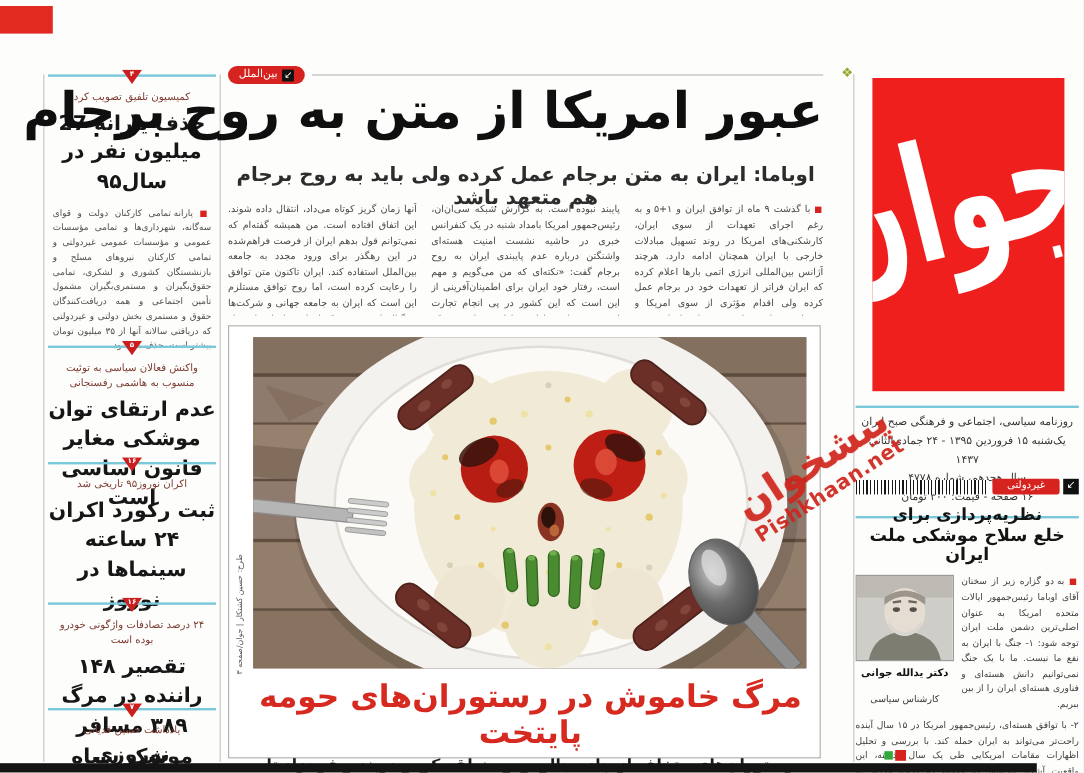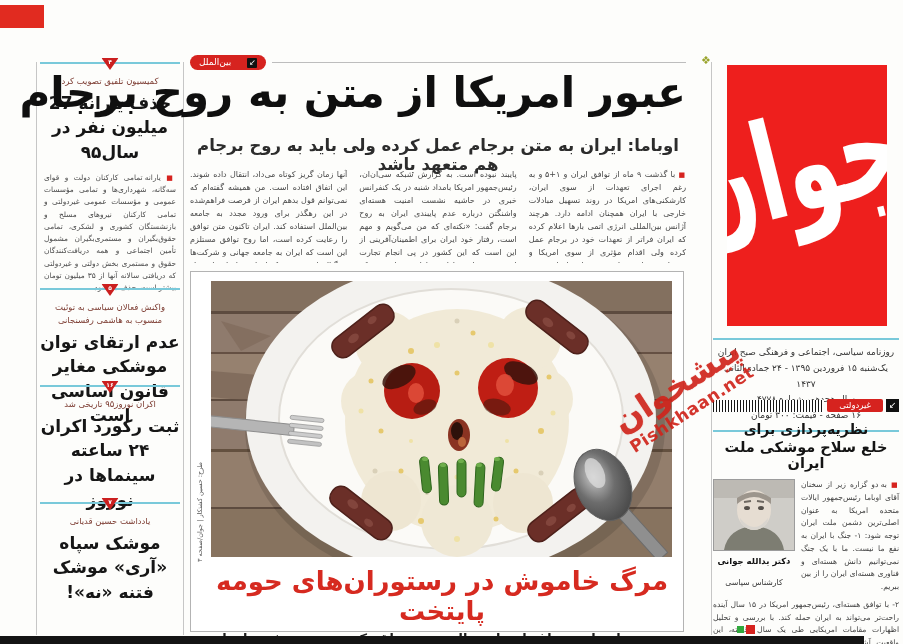--- a/index.html
+++ b/index.html
@@ -20,21 +20,21 @@
   .cyanline{height:2px;background:#79c9da;margin:0 3px;}
   .marker{position:absolute;top:-4px;left:50%;transform:translateX(-50%);width:17px;height:12px;background:#cb1f1f;clip-path:polygon(0 0,100% 0,50% 100%);z-index:2;}
   .marker b{display:block;font-size:6px;line-height:7px;color:#fff;font-weight:bold;text-align:center;}
   .kicker{font-size:8.5px;color:#7c3b31;margin-top:11px;line-height:1.5;padding:0 4px;}
   .side-head{font-size:17px;font-weight:bold;color:#161616;line-height:1.45;margin-top:3px;padding:0 2px;}
   .side-body{font-size:7.4px;color:#4c4c4c;text-align:justify;line-height:1.65;margin-top:7px;padding:0 7px;}
   .bullet{color:#d6231f;font-size:7px;}
 
   
   .lead-tag-row{left:190px;top:55px;width:496px;display:flex;align-items:center;direction:ltr;}
-  .tag-pill{background:#d6231f;color:#fff;border-radius:8px;font-size:9px;line-height:15px;padding:0 9px;display:inline-flex;align-items:center;gap:16px;direction:ltr;}
+  .tag-pill{background:#d6231f;color:#fff;border-radius:8px;font-size:9px;line-height:15px;padding:0 9px;display:inline-flex;align-items:center;gap:4px;direction:ltr;}
   .tag-icon{background:#111;color:#fff;font-size:8px;line-height:10px;width:10px;height:10px;text-align:center;border-radius:1px;}
   .tag-rule{flex:1;height:1px;background:#bdbdbd;margin-left:6px;}
 
   .lead-head{left:190px;top:68px;width:496px;text-align:center;font-size:42px;font-weight:bold;color:#0f0f0f;letter-spacing:-1px;white-space:nowrap;}
   .lead-sub{left:190px;top:136px;width:496px;text-align:center;font-size:16.5px;font-weight:bold;color:#2c2c2c;}
   .lead-cols{left:190px;top:169px;width:496px;height:94px;display:flex;gap:12px;}
   .lead-col{flex:1;font-size:8px;color:#474747;text-align:justify;line-height:1.62;overflow:hidden;}
 
   .photo-frame{left:190px;top:271px;width:494px;height:361px;border:1px solid #b3b3b3;background:#fff;box-sizing:border-box;padding:9px 11px 0 21px;}
   .photo-credit{position:absolute;left:5px;top:190px;writing-mode:vertical-rl;transform:rotate(180deg);font-size:6.5px;color:#555;letter-spacing:.5px;}
@@ -104,20 +104,28 @@
 
     <div class="side-sec" style="height:117px">
       <div class="cyanline"></div>
       <span class="marker">
           <b>۱۶</b>
         </span>
       <div class="kicker">اکران نوروز۹۵ تاریخی شد</div>
       <div class="side-head">ثبت رکورد اکران ۲۴ ساعته سینماها در نوروز</div>
     </div>
 
+    <div class="side-sec" style="height:88px">
+      <div class="cyanline"></div>
+      <span class="marker">
+          <b>۱۶</b>
+        </span>
+      <div class="kicker">۲۴ درصد تصادفات واژگونی خودرو بوده است</div>
+      <div class="side-head">تقصیر ۱۴۸ راننده در مرگ ۳۸۹ مسافر نوروزی</div>
+    </div>
 
     <div class="side-sec" style="height:110px">
       <div class="cyanline"></div>
       <span class="marker">
           <b>۷</b>
         </span>
       <div class="kicker">یادداشت حسین قدیانی</div>
       <div class="side-head">موشک سپاه «آری» موشک فتنه «نه»!</div>
     </div>
   </aside>

